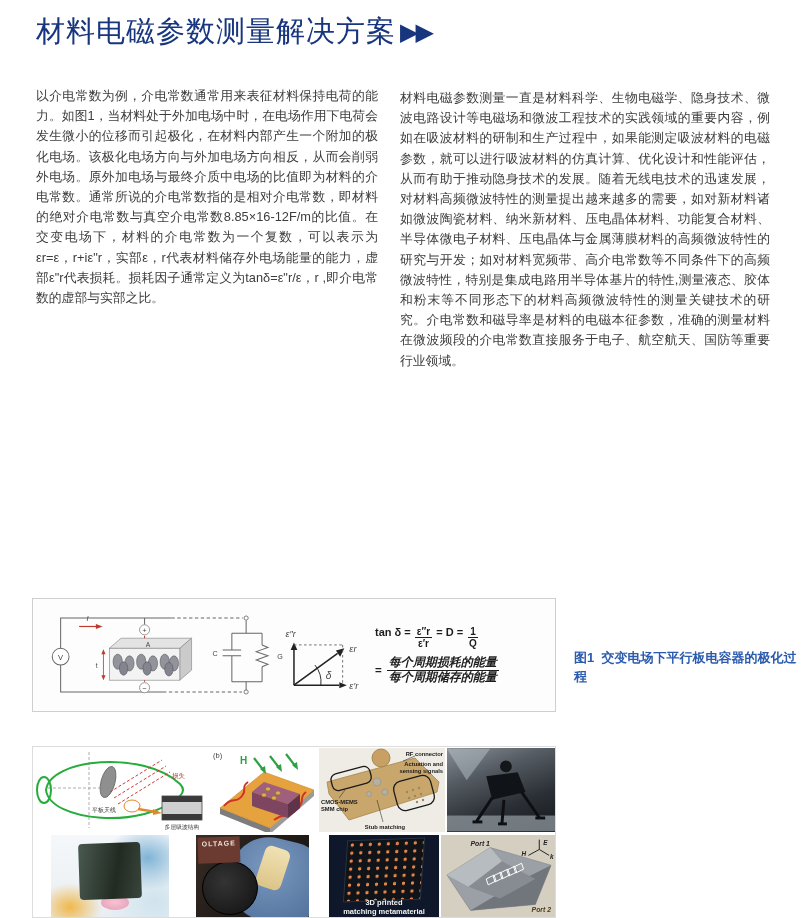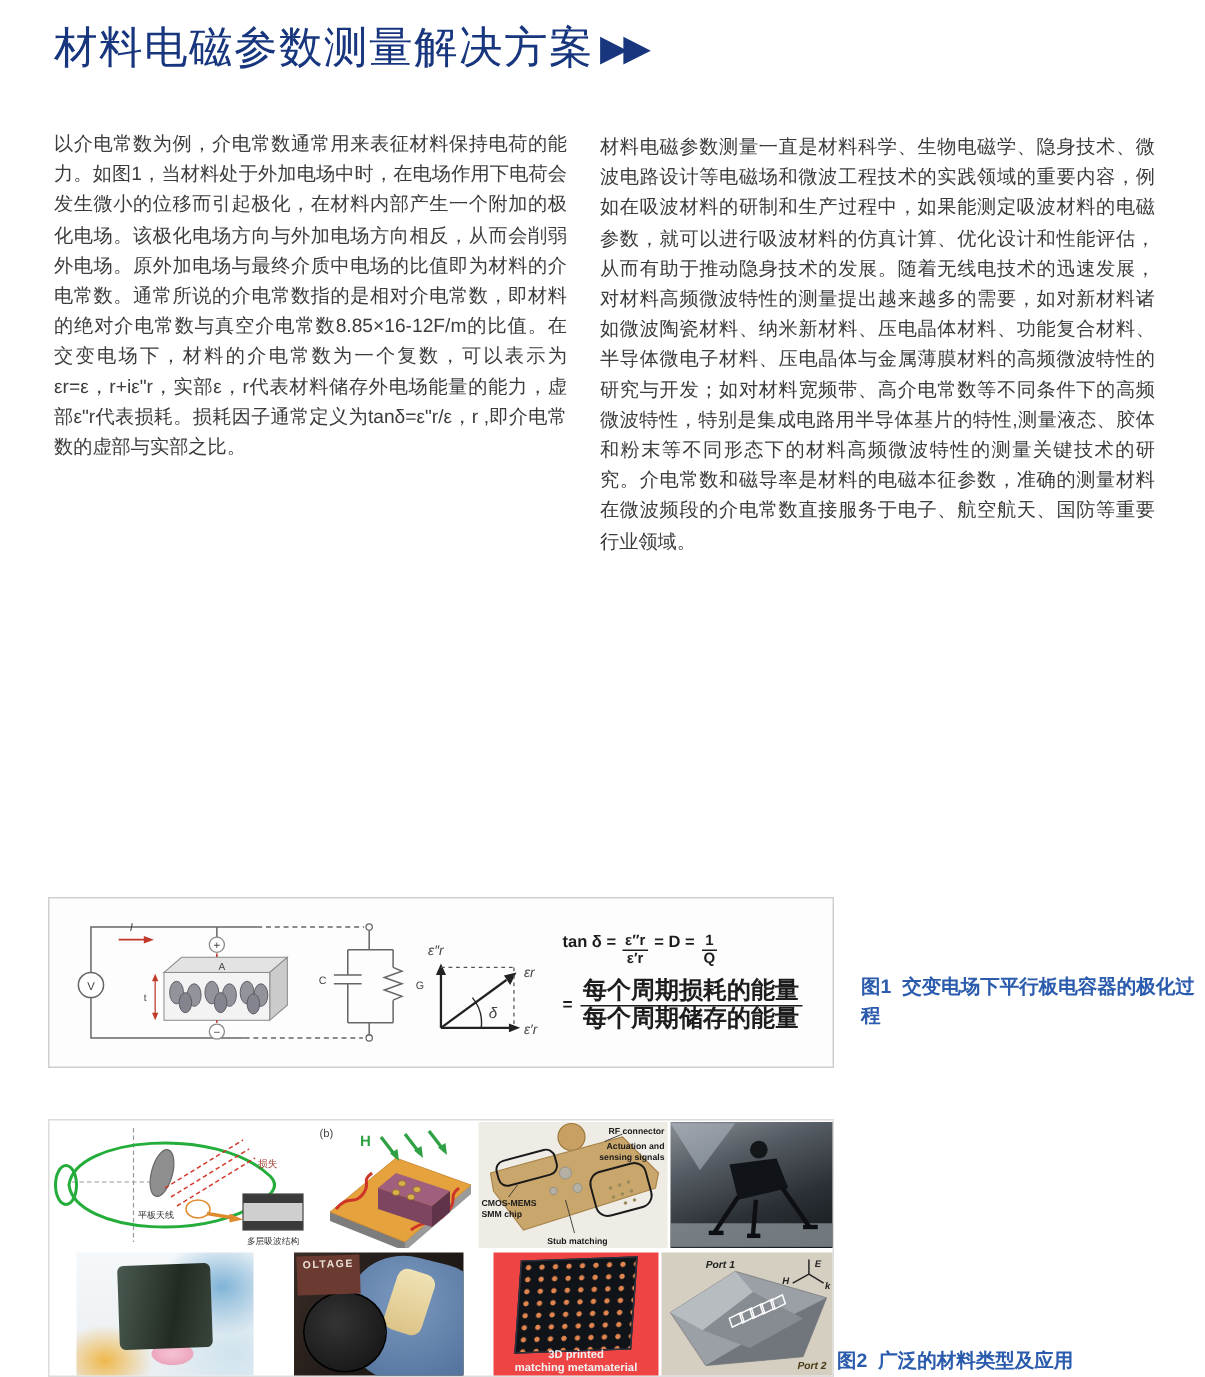--- a/index.html
+++ b/index.html
@@ -20,21 +20,21 @@
         border:1px solid #cfcfcf;display:flex;align-items:center;padding:0;box-sizing:border-box;}
   .fig1 svg{display:block;margin-left:4px;}
   .fig1 text{font-family:"Liberation Sans","DejaVu Sans",sans-serif;fill:#444;}
   .formula{margin-left:2px;width:172px;color:#1d1d1d;font-weight:bold;}
   .f-row{display:flex;align-items:flex-start;gap:4px;margin-bottom:7px;font-size:11px;}
   .f-row2{display:flex;align-items:center;gap:5px;font-size:11.5px;}
   .frac{display:inline-flex;flex-direction:column;align-items:center;line-height:1.1;}
   .frac .num{border-bottom:1px solid #1d1d1d;padding:0 2px;}
   .frac .den{padding:0 2px;}
   .f-sm{font-size:10px;}
-  .f-cn{font-size:16px;}
+  .f-cn{font-size:12px;font-style:italic;}
   .caption{position:absolute;left:558px;width:234px;font-size:13px;font-weight:bold;
            color:#2b5bad;line-height:19px;white-space:pre-wrap;}
   .cap1{top:648px;margin-left:16px;}
   .cap2{top:897px;}
   
   .fig2{position:absolute;left:32px;top:746px;width:524px;height:172px;background:#fff;
         border:1px solid #dcdcdc;box-sizing:border-box;}
   .tile{position:absolute;overflow:hidden;background:#fff;}
   .tile svg{display:block;}
   
@@ -54,21 +54,21 @@
   .t6-sign{position:absolute;left:2px;top:2px;width:42px;height:26px;background:#6b3a30;
       color:#e9e2d6;font-size:7px;font-weight:bold;padding:3px 0 0 4px;box-sizing:border-box;
       transform:rotate(-2deg);letter-spacing:1px;}
   .t6-glove{position:absolute;left:34px;top:4px;width:92px;height:84px;border-radius:42% 36% 40% 44%;
       background:radial-gradient(circle at 40% 35%,#7b99c0,#4a6a94);transform:rotate(14deg);}
   .t6-yellow{position:absolute;left:64px;top:12px;width:26px;height:42px;border-radius:7px;
       background:linear-gradient(#f0e2b4,#dcc488);transform:rotate(18deg);}
   .t6-disc{position:absolute;left:6px;top:26px;width:54px;height:52px;border-radius:50%;
       background:radial-gradient(circle at 40% 38%,#343434,#101010);border:1px solid #000;}
   
-  .t7{background:#ef4444;}
+  .t7{background:#0f172a;}
   .t7-cube{position:absolute;left:16px;top:4px;width:76px;height:60px;background-color:#101418;
       background-image:radial-gradient(circle,#e2854f 1.5px,rgba(226,133,79,0) 2px);
       background-size:9px 8px;border:1px solid #2a3340;transform:rotate(-2deg) skewX(-6deg);}
   .t7-text{position:absolute;left:0;bottom:1px;width:100%;text-align:center;color:#f2f2f2;
       font-size:7.5px;font-weight:bold;line-height:9px;}
   
   .t8{background:#d5cfc2;}
 </style>
 </head>
 <body>
@@ -332,15 +332,14 @@
         </g>
         <text x="104" y="9" font-size="6.5" font-style="italic" font-weight="bold" fill="#222">E</text>
         <text x="82" y="21" font-size="6.5" font-style="italic" font-weight="bold" fill="#222">H</text>
         <text x="111" y="24" font-size="6.5" font-style="italic" font-weight="bold" fill="#222">k</text>
         <text x="30" y="10" font-size="7" font-style="italic" font-weight="bold" fill="#222">Port 1</text>
         <text x="112" y="78" text-anchor="end" font-size="7" font-style="italic" font-weight="bold" fill="#4a3b14">Port 2</text>
       </svg>
     </div>
 
   </div>
-  <div class="caption cap2">图2  广泛的材料类型及应用</div>
 
 </div>
 
 </body></html>

